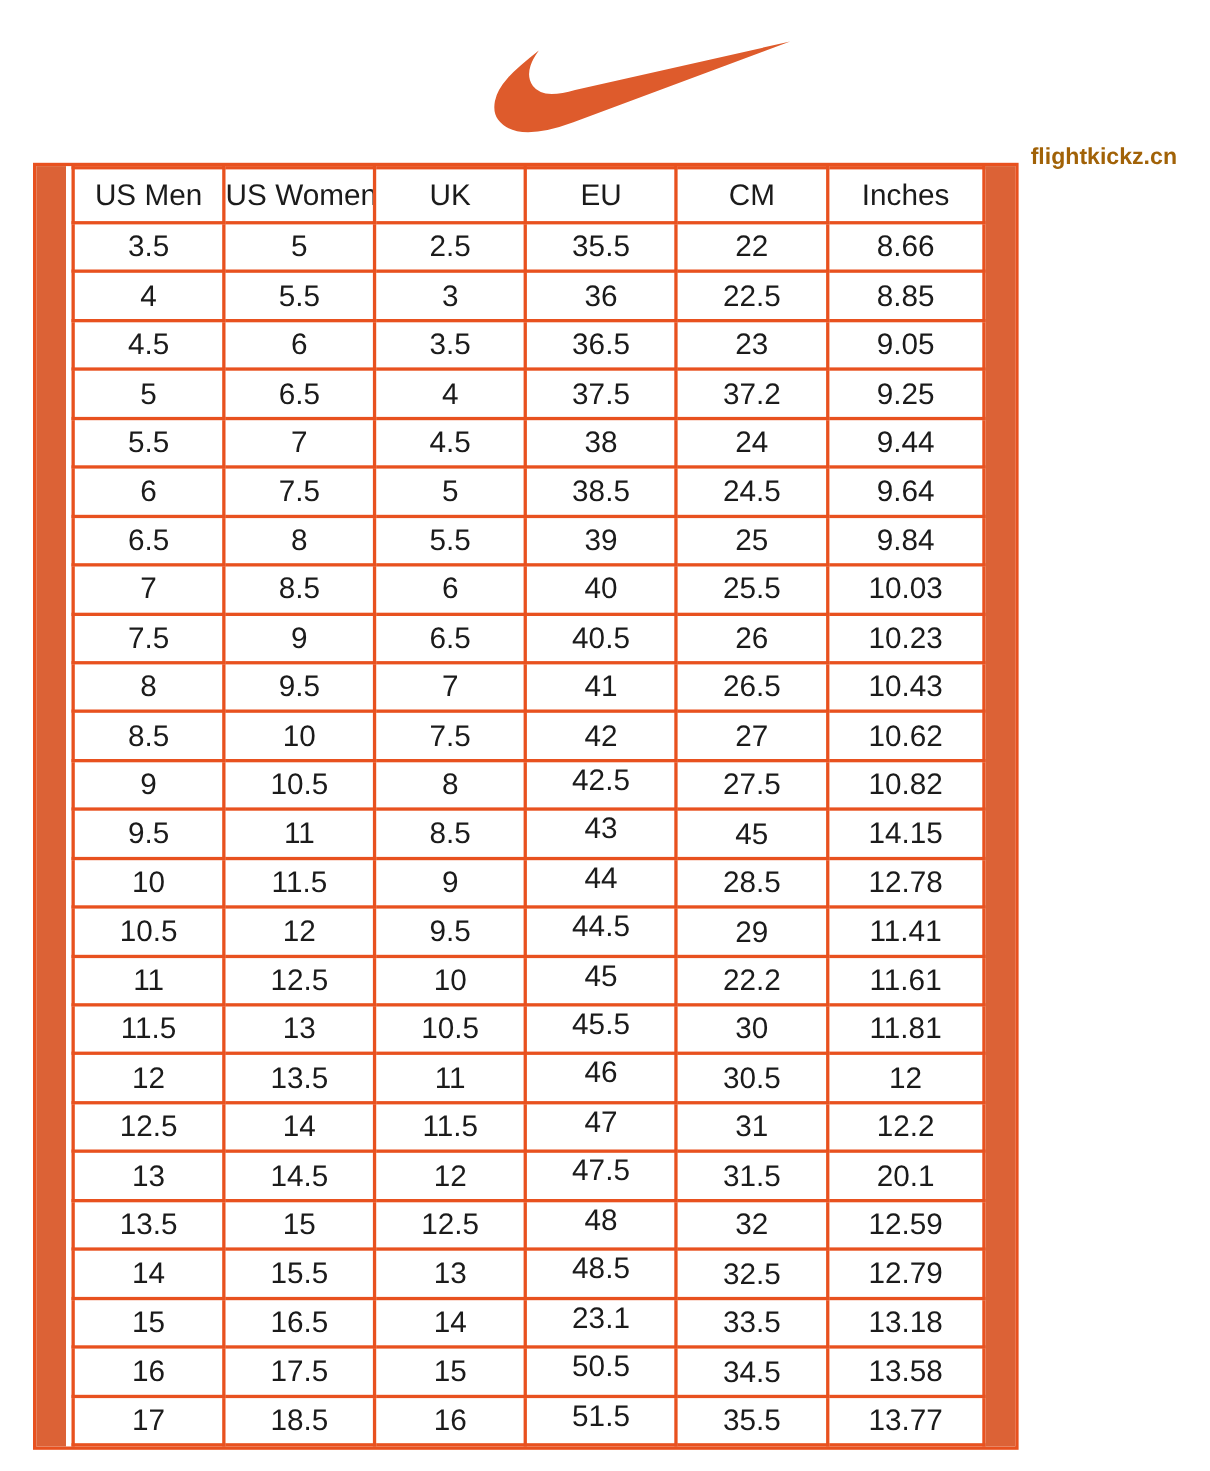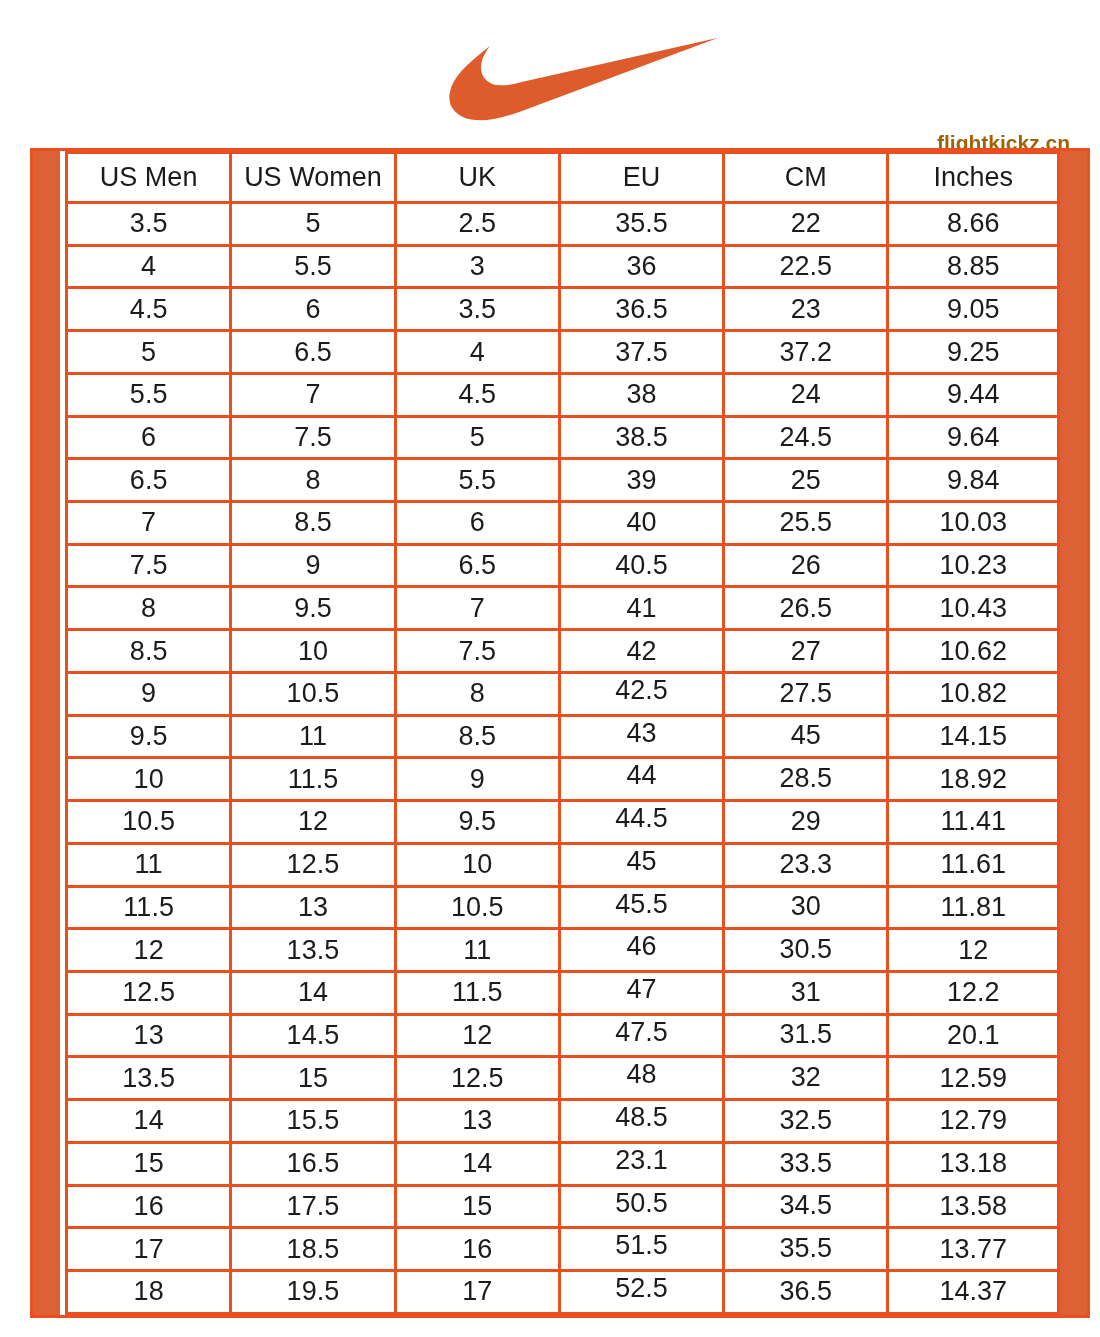--- a/index.html
+++ b/index.html
@@ -26,21 +26,21 @@
     font-size: 21px;
     font-weight: 700;
     color: #a16207;
     letter-spacing: 0px;
     margin-top: 21px;
   }
   .chart {
     position: absolute;
     left: 30px;
     top: 148px;
-    width: 1060px;
+    width: 896px;
     height: 1170px;
     border: 3px solid #E8511F;
     background: #ffffff;
     display: flex;
     align-items: stretch;
   }
   .bar { width: 27px; flex: 0 0 27px; }
   .bar.left { margin-right: 5px; }
   .chart table {
     flex: 1 1 auto;
@@ -219,36 +219,36 @@
             <td class="eu-top">43</td>
             <td class="cm-low">45</td>
             <td>14.15</td>
           </tr>
           <tr>
             <td>10</td>
             <td>11.5</td>
             <td>9</td>
             <td class="eu-top">44</td>
             <td class="cm-low">28.5</td>
-            <td>18.92</td>
+            <td>12.78</td>
           </tr>
           <tr>
             <td>10.5</td>
             <td>12</td>
             <td>9.5</td>
             <td class="eu-top">44.5</td>
             <td class="cm-low">29</td>
             <td>11.41</td>
           </tr>
           <tr>
             <td>11</td>
             <td>12.5</td>
             <td>10</td>
             <td class="eu-top">45</td>
-            <td class="cm-low">23.3</td>
+            <td class="cm-low">22.2</td>
             <td>11.61</td>
           </tr>
           <tr>
             <td>11.5</td>
             <td>13</td>
             <td>10.5</td>
             <td class="eu-top">45.5</td>
             <td class="cm-low">30</td>
             <td>11.81</td>
           </tr>
@@ -309,26 +309,18 @@
             <td>13.58</td>
           </tr>
           <tr>
             <td>17</td>
             <td>18.5</td>
             <td>16</td>
             <td class="eu-top">51.5</td>
             <td class="cm-low">35.5</td>
             <td>13.77</td>
           </tr>
-          <tr>
-            <td>18</td>
-            <td>19.5</td>
-            <td>17</td>
-            <td class="eu-top">52.5</td>
-            <td class="cm-low">36.5</td>
-            <td>14.37</td>
-          </tr>
         </tbody>
     </table>
     <div class="bar right" style="background: rgb(220, 98, 54);"></div>
   </div>
 
 </div>
 
 </body></html>

